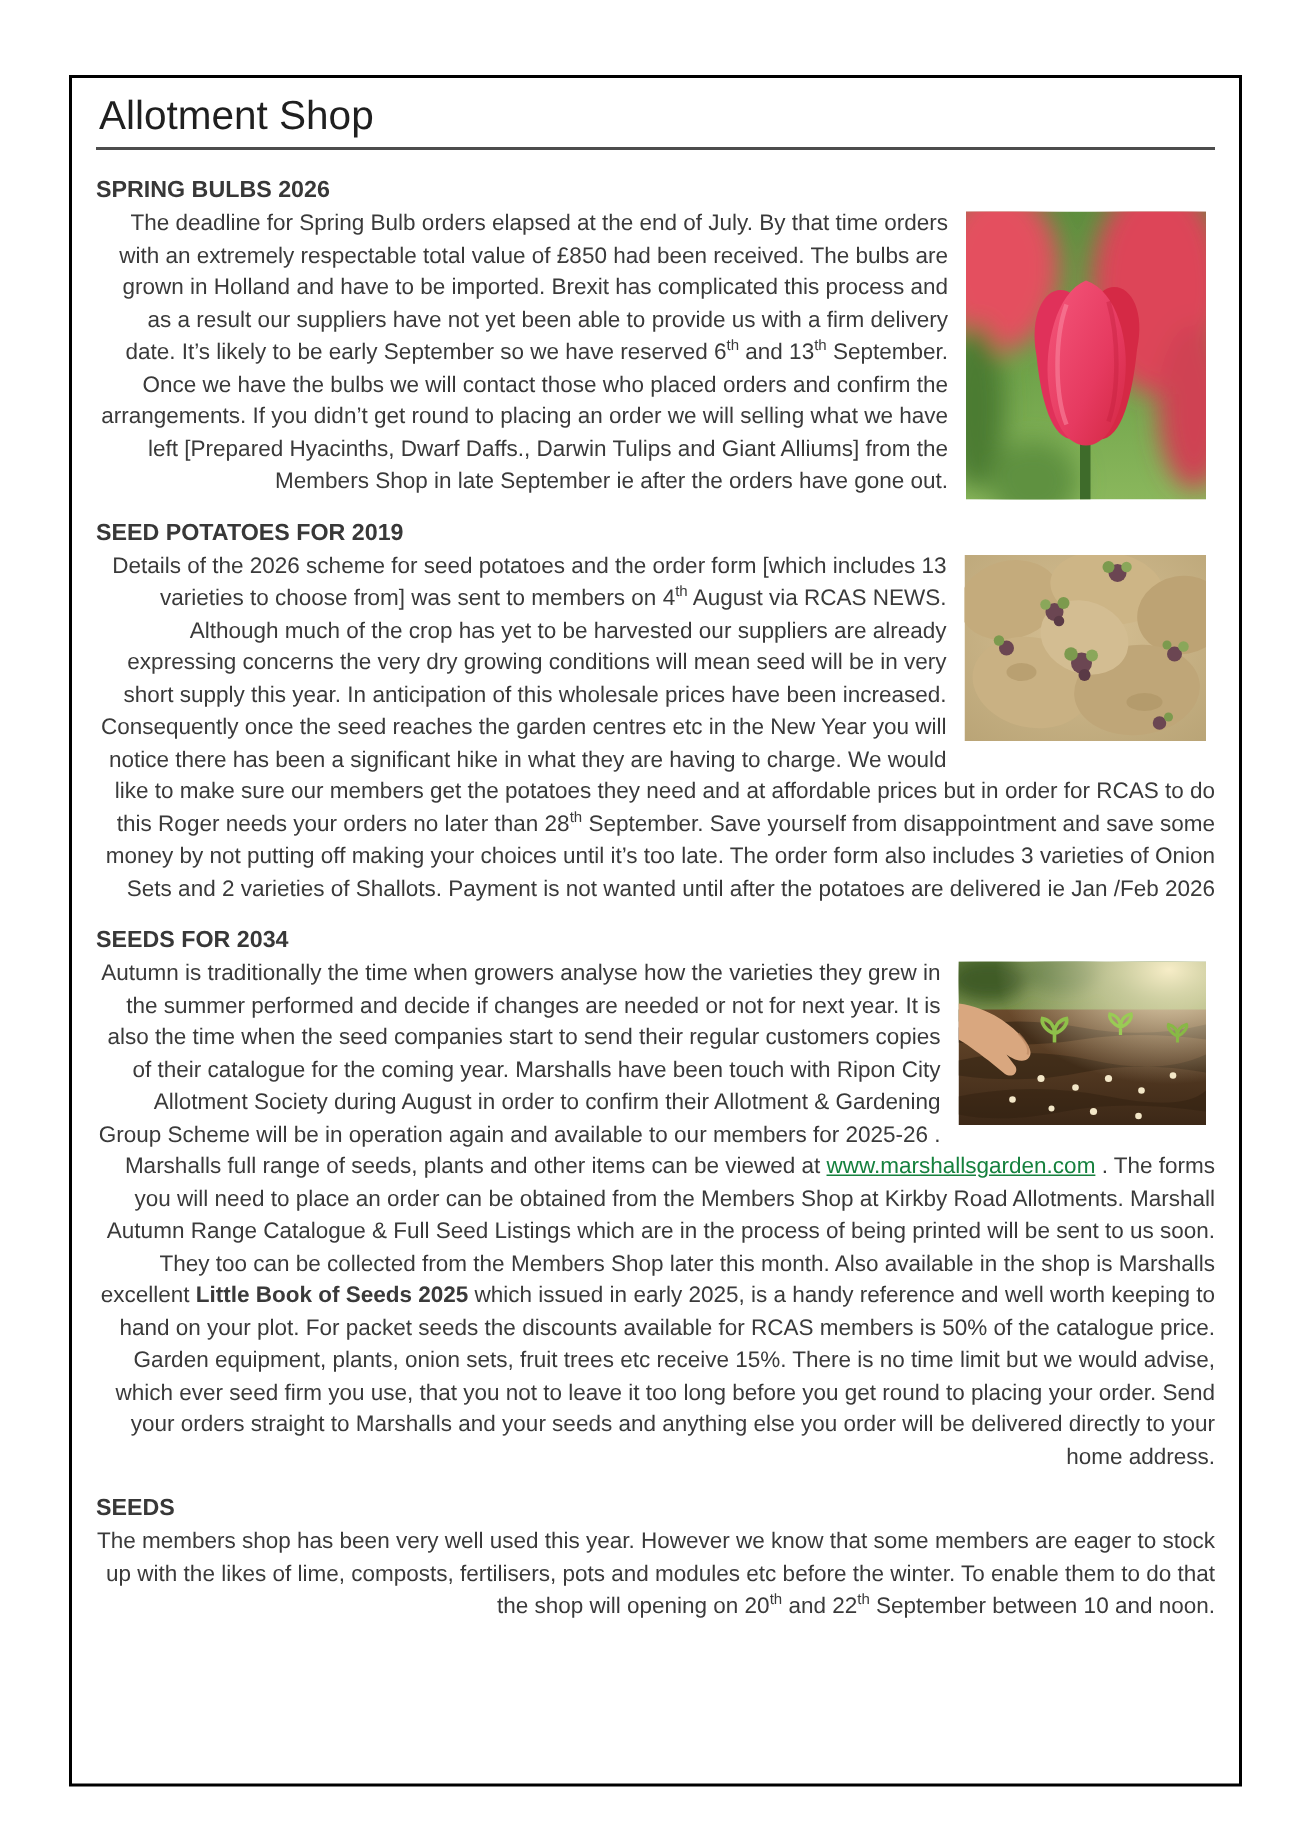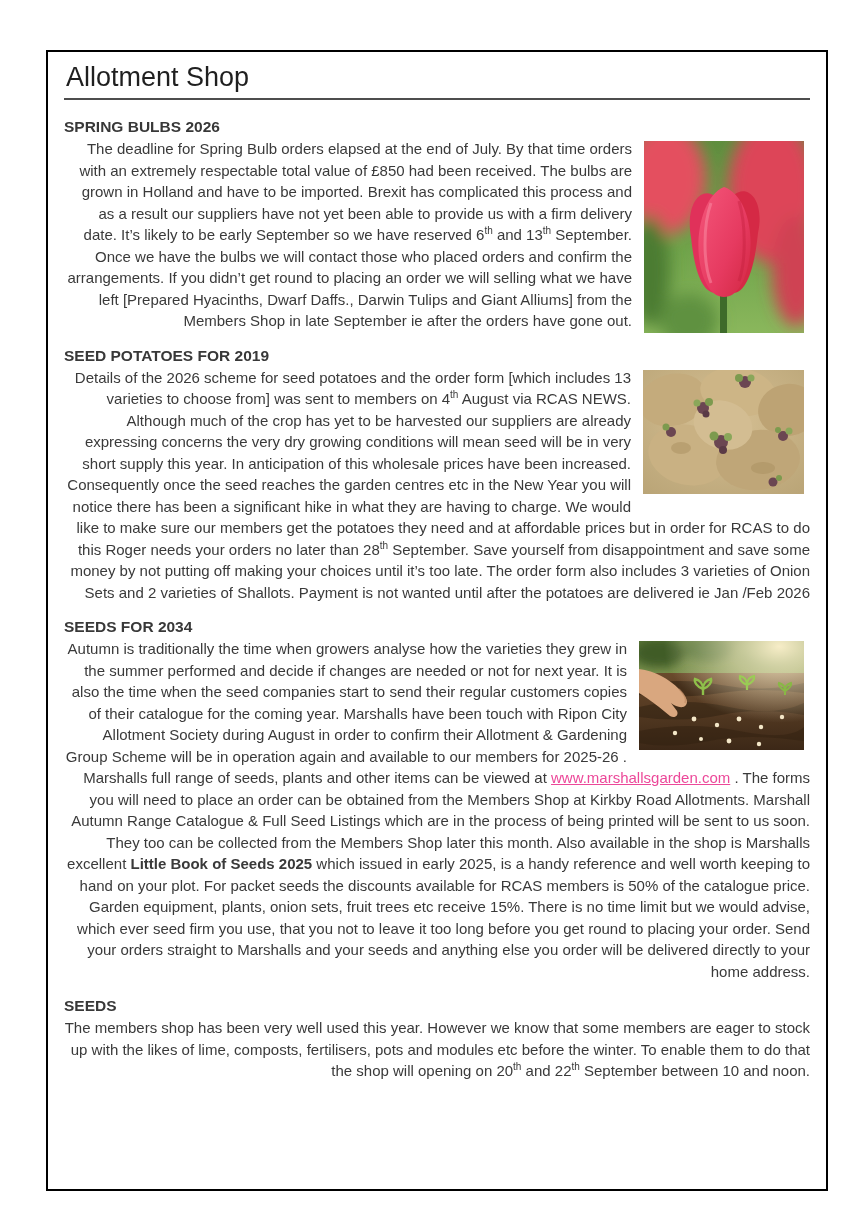--- a/index.html
+++ b/index.html
@@ -19,21 +19,21 @@
   .section{margin-top:13px;}
   .section:first-of-type{margin-top:6px;}
   .sec-heading{
     font-size:15.5px;font-weight:700;line-height:21px;margin:0 0 1px 0;color:#383838;
   }
   .para{
     font-size:15px;line-height:21.5px;margin:0;text-align:right;color:#3a3a3a;
   }
   .para sup{font-size:10px;line-height:0;}
   .para b{font-weight:700;}
-  .para a.link{color:#ec4899;text-decoration:underline;cursor:pointer;}
+  .para a.link{color:#15803d;text-decoration:underline;cursor:pointer;}
   .photo{float:right;margin:3px 6px 8px 12px;}
   .photo svg{display:block;}
   .shop-extra{margin-top:21px;}
 </style>
 </head>
 <body>
 
 <div class="canvas">
   <div class="doc">
 

